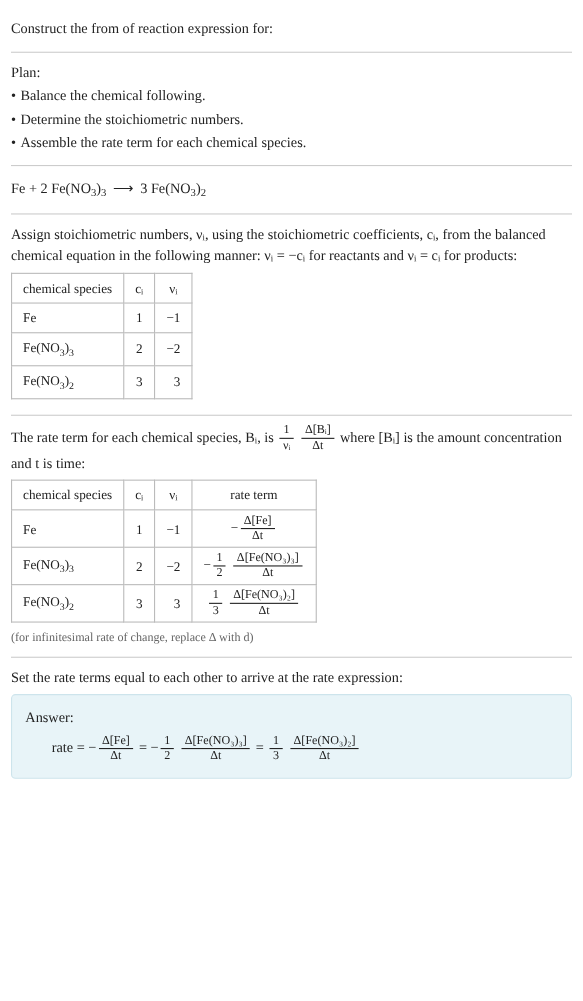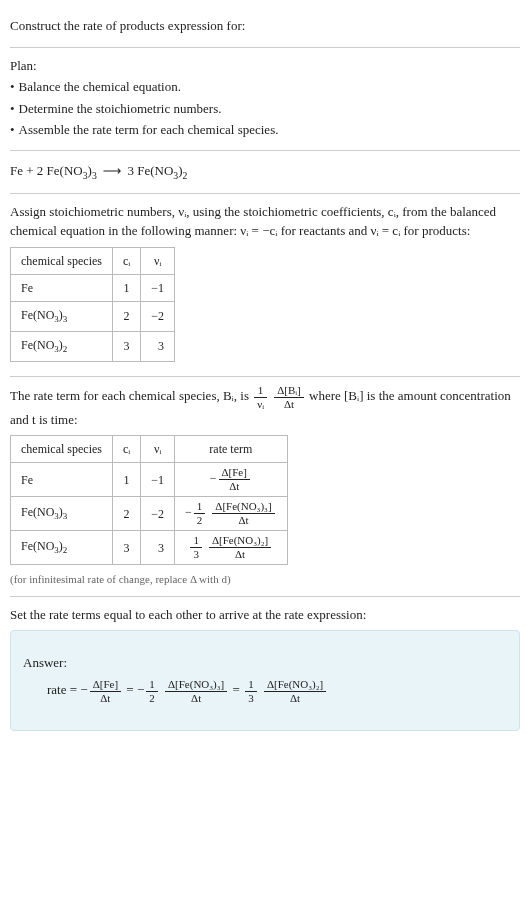--- a/index.html
+++ b/index.html
@@ -40,21 +40,21 @@
     .right { text-align: right !important; }
     .footnote {
       font-size: 11px;
       color: #666;
       margin-top: 4px;
     }
     .answer-box {
       background: #e8f4f8;
       border: 1px solid #cde4ec;
       border-radius: 4px;
-      padding: 22px 12px;
+      padding: 10px 12px;
       margin-top: 6px;
     }
     .answer-label { margin-bottom: 6px; }
     .rate-expr { padding-left: 24px; margin-bottom: 4px; }
     .assumption {
       font-size: 11px;
       color: #555;
       padding-left: 24px;
     }
     .frac {
@@ -66,27 +66,27 @@
       margin: 0 2px;
     }
     .frac .num { display: block; padding: 0 3px 1px 3px; border-bottom: 1px solid #222; }
     .frac .den { display: block; padding: 1px 3px 0 3px; }
     .ital { }
   </style>
 </head>
 <body>
 
 <div class="section">
-  <div class="intro-heading">Construct the rate of products expression for:</div>
+  <div class="intro-heading">Construct the from of reaction expression for:</div>
 </div>
 
 <div class="section plan">
   <div>Plan:</div>
   <ul>
-    <li><span class="bullet">•</span><span>Balance the chemical equation.</span></li>
+    <li><span class="bullet">•</span><span>Balance the chemical following.</span></li>
     <li><span class="bullet">•</span><span>Determine the stoichiometric numbers.</span></li>
     <li><span class="bullet">•</span><span>Assemble the rate term for each chemical species.</span></li>
   </ul>
 </div>
 
 <div class="section">
   <div class="equation">
     Fe + 2 Fe(NO<span class="sub">3</span>)<span class="sub">3</span><span class="arrow">⟶</span>3 Fe(NO<span class="sub">3</span>)<span class="sub">2</span>
   </div>
 </div>

